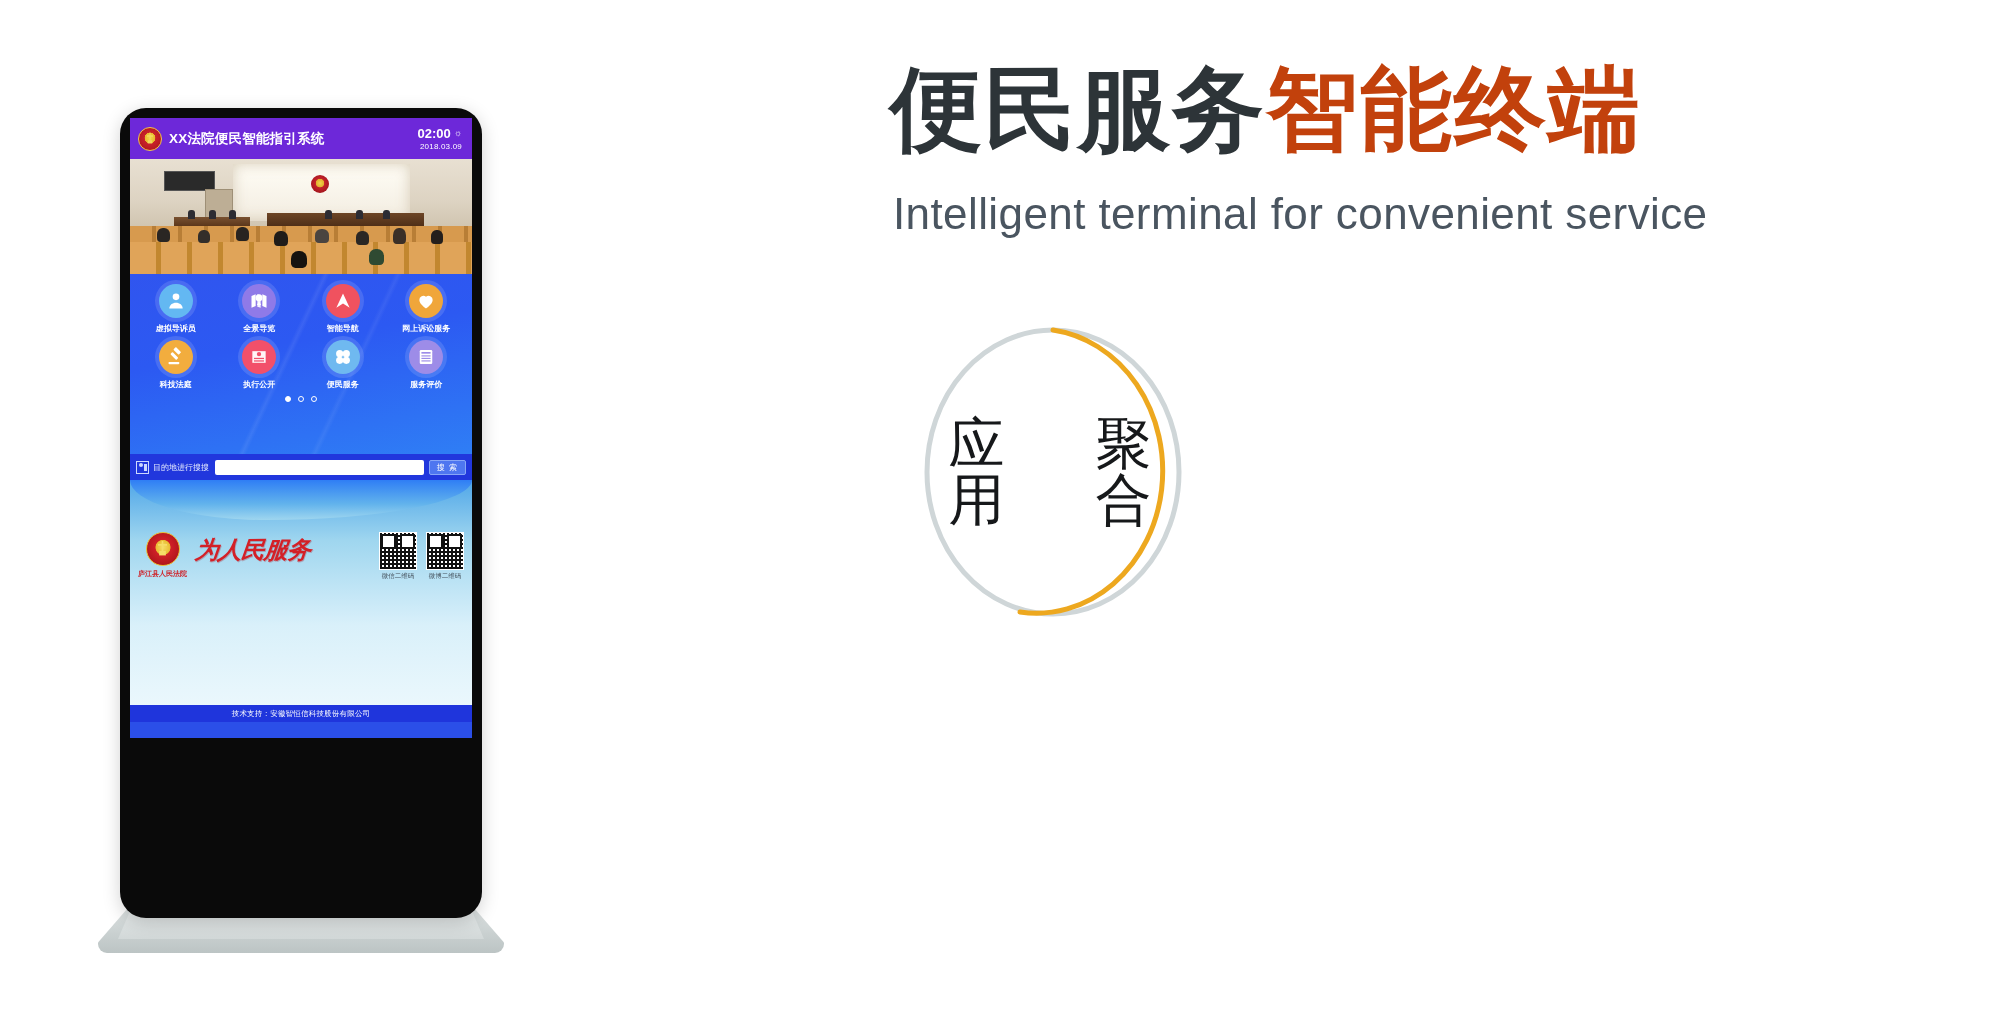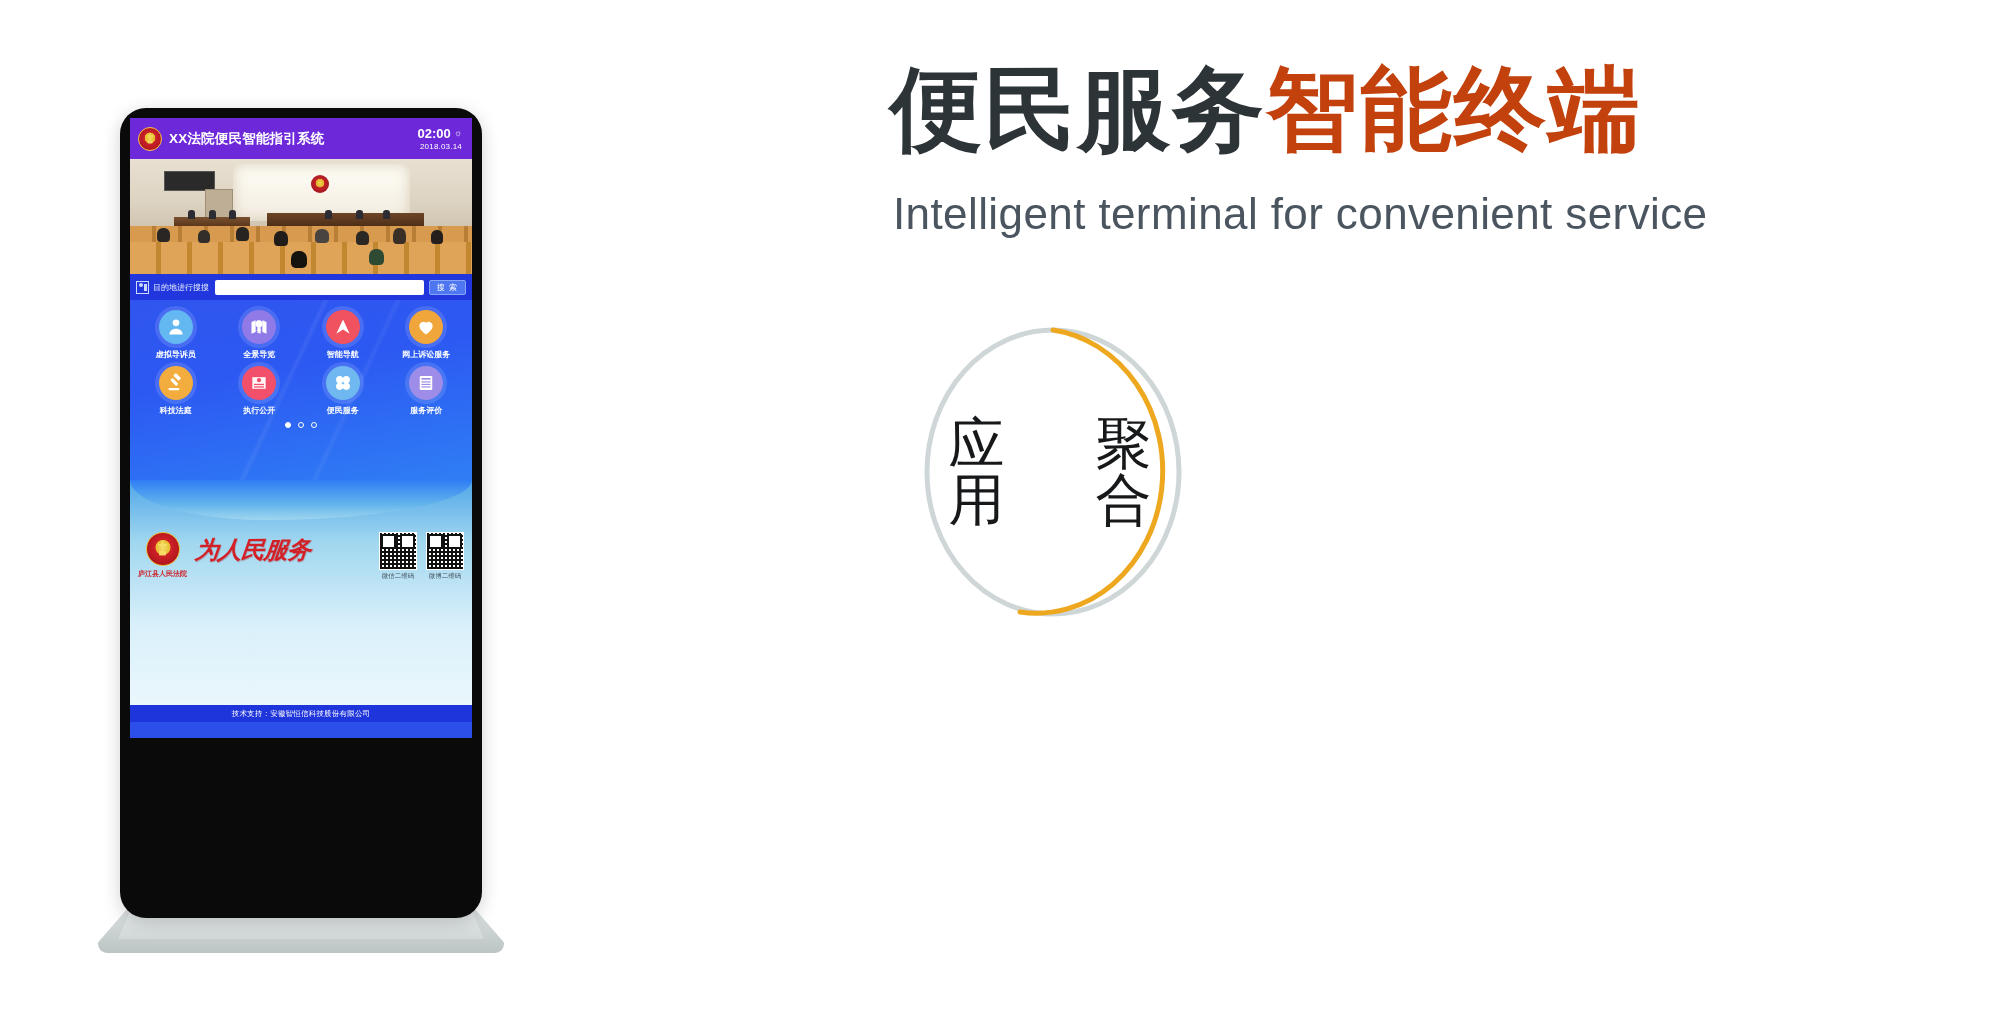--- a/index.html
+++ b/index.html
@@ -262,21 +262,21 @@
       <div id="screen">
 
         <div id="app-header">
           <div id="court-emblem"></div>
           <div id="app-title">XX法院便民智能指引系统</div>
           <div id="header-clock">
             <div id="clock-row">
               <span id="clock-time">02:00</span>
               <span id="sun-icon">☼</span>
             </div>
-            <div id="clock-date">2018.03.14</div>
+            <div id="clock-date">2018.03.09</div>
           </div>
         </div>
 
         <div id="court-photo">
           <div class="ph-wall"></div>
           <div class="ph-backwall"></div>
           <div class="ph-tv"></div>
           <div class="ph-emblem"></div>
           <div class="ph-door"></div>
           <div class="ph-bench"></div>
@@ -294,120 +294,120 @@
           <div class="ph-head" style="left:31%; top:59%; width:13px;height:14px;background:#272320;"></div>
           <div class="ph-head" style="left:42%; top:63%; width:14px;height:15px;background:#1f1c19;"></div>
           <div class="ph-head" style="left:54%; top:61%; width:14px;height:14px;background:#4a4440;"></div>
           <div class="ph-head" style="left:66%; top:63%; width:13px;height:14px;background:#2b2724;"></div>
           <div class="ph-head" style="left:77%; top:60%; width:13px;height:16px;background:#3a2f27;"></div>
           <div class="ph-head" style="left:88%; top:62%; width:12px;height:14px;background:#241f1c;"></div>
           <div class="ph-head" style="left:47%; top:80%; width:16px;height:17px;background:#16130f;"></div>
           <div class="ph-head" style="left:70%; top:78%; width:15px;height:16px;background:#2f4a32;"></div>
         </div>
 
+        <div id="apps">
+
+          <div class="app-row">
+            <div class="app-cell">
+              <div class="app-circle" style="background:#63b8f2">
+                <svg width="20" height="20" viewBox="0 0 24 24" fill="#fff">
+                    <circle cx="12" cy="7" r="4"></circle>
+                    <path d="M4 21c0-4.4 3.6-7 8-7s8 2.6 8 7z"></path>
+                  </svg>
+              </div>
+              <div class="app-label">虚拟导诉员</div>
+            </div>
+            <div class="app-cell">
+              <div class="app-circle" style="background:#8f7ae8">
+                <svg width="20" height="20" viewBox="0 0 24 24" fill="#fff">
+                    <path d="M3 6l5-2v14l-5 2zM16 4l5 2v14l-5-2z"></path>
+                    <path d="M10 4l4 1.2V20L10 18.8z" opacity=".9"></path>
+                    <circle cx="12" cy="8" r="4.2"></circle>
+                    <path d="M12 12.5l2.6 4.2h-5.2z"></path>
+                  </svg>
+              </div>
+              <div class="app-label">全景导览</div>
+            </div>
+            <div class="app-cell">
+              <div class="app-circle" style="background:#f0525f">
+                <svg width="20" height="20" viewBox="0 0 24 24" fill="#fff">
+                    <path d="M12 3l8 17-8-5-8 5z"></path>
+                  </svg>
+              </div>
+              <div class="app-label">智能导航</div>
+            </div>
+            <div class="app-cell">
+              <div class="app-circle" style="background:#f0a63a">
+                <svg width="20" height="20" viewBox="0 0 24 24" fill="#fff">
+                    <path d="M12 21s-8-5-8-10.2A4.8 4.8 0 0 1 12 7a4.8 4.8 0 0 1 8 3.8C20 16 12 21 12 21z"></path>
+                  </svg>
+              </div>
+              <div class="app-label">网上诉讼服务</div>
+            </div>
+          </div>
+
+          <div class="app-row">
+            <div class="app-cell">
+              <div class="app-circle" style="background:#f2ad3e">
+                <svg width="20" height="20" viewBox="0 0 24 24" fill="#fff">
+                    <rect x="9" y="2.5" width="9" height="4.4" rx="1" transform="rotate(45 13.5 4.7)"></rect>
+                    <rect x="5" y="9" width="10" height="3.6" rx="1" transform="rotate(45 10 10.8)"></rect>
+                    <rect x="3" y="18" width="13" height="2.6" rx="1"></rect>
+                  </svg>
+              </div>
+              <div class="app-label">科技法庭</div>
+            </div>
+            <div class="app-cell">
+              <div class="app-circle" style="background:#f2506a">
+                <svg width="20" height="20" viewBox="0 0 24 24" fill="#fff">
+                    <path d="M4 5h16v14H4z" opacity=".95"></path>
+                    <circle cx="12" cy="8.5" r="2.6" fill="#f2506a"></circle>
+                    <rect x="6" y="13" width="12" height="1.5" fill="#f2506a"></rect>
+                    <rect x="6" y="16" width="12" height="1.5" fill="#f2506a"></rect>
+                  </svg>
+              </div>
+              <div class="app-label">执行公开</div>
+            </div>
+            <div class="app-cell">
+              <div class="app-circle" style="background:#6fb9f0">
+                <svg width="20" height="20" viewBox="0 0 24 24" fill="#fff">
+                    <circle cx="8" cy="8" r="4.3"></circle>
+                    <circle cx="16" cy="8" r="4.3"></circle>
+                    <circle cx="8" cy="16" r="4.3"></circle>
+                    <circle cx="16" cy="16" r="4.3"></circle>
+                  </svg>
+              </div>
+              <div class="app-label">便民服务</div>
+            </div>
+            <div class="app-cell">
+              <div class="app-circle" style="background:#9d8ce8">
+                <svg width="20" height="20" viewBox="0 0 24 24" fill="#fff">
+                    <rect x="4.5" y="3.5" width="15" height="17" rx="1.5"></rect>
+                    <rect x="6.5" y="6" width="11" height="2" fill="#9d8ce8"></rect>
+                    <rect x="6.5" y="10" width="11" height="1.4" fill="#9d8ce8"></rect>
+                    <rect x="6.5" y="13" width="11" height="1.4" fill="#9d8ce8"></rect>
+                    <rect x="6.5" y="16" width="11" height="1.4" fill="#9d8ce8"></rect>
+                  </svg>
+              </div>
+              <div class="app-label">服务评价</div>
+            </div>
+          </div>
+
+          <div id="dots">
+            <div class="dot on"></div>
+            <div class="dot"></div>
+            <div class="dot"></div>
+          </div>
+        </div>
+
         <div id="search-bar">
           <div id="dest-icon"></div>
           <div id="dest-label">目的地进行搜搜</div>
           <input id="search-input" type="text" placeholder="" style="">
           <button id="search-btn">搜 索</button>
-        </div>
-
-        <div id="apps">
-
-          <div class="app-row">
-            <div class="app-cell">
-              <div class="app-circle" style="background:#63b8f2">
-                <svg width="20" height="20" viewBox="0 0 24 24" fill="#fff">
-                    <circle cx="12" cy="7" r="4"></circle>
-                    <path d="M4 21c0-4.4 3.6-7 8-7s8 2.6 8 7z"></path>
-                  </svg>
-              </div>
-              <div class="app-label">虚拟导诉员</div>
-            </div>
-            <div class="app-cell">
-              <div class="app-circle" style="background:#8f7ae8">
-                <svg width="20" height="20" viewBox="0 0 24 24" fill="#fff">
-                    <path d="M3 6l5-2v14l-5 2zM16 4l5 2v14l-5-2z"></path>
-                    <path d="M10 4l4 1.2V20L10 18.8z" opacity=".9"></path>
-                    <circle cx="12" cy="8" r="4.2"></circle>
-                    <path d="M12 12.5l2.6 4.2h-5.2z"></path>
-                  </svg>
-              </div>
-              <div class="app-label">全景导览</div>
-            </div>
-            <div class="app-cell">
-              <div class="app-circle" style="background:#f0525f">
-                <svg width="20" height="20" viewBox="0 0 24 24" fill="#fff">
-                    <path d="M12 3l8 17-8-5-8 5z"></path>
-                  </svg>
-              </div>
-              <div class="app-label">智能导航</div>
-            </div>
-            <div class="app-cell">
-              <div class="app-circle" style="background:#f0a63a">
-                <svg width="20" height="20" viewBox="0 0 24 24" fill="#fff">
-                    <path d="M12 21s-8-5-8-10.2A4.8 4.8 0 0 1 12 7a4.8 4.8 0 0 1 8 3.8C20 16 12 21 12 21z"></path>
-                  </svg>
-              </div>
-              <div class="app-label">网上诉讼服务</div>
-            </div>
-          </div>
-
-          <div class="app-row">
-            <div class="app-cell">
-              <div class="app-circle" style="background:#f2ad3e">
-                <svg width="20" height="20" viewBox="0 0 24 24" fill="#fff">
-                    <rect x="9" y="2.5" width="9" height="4.4" rx="1" transform="rotate(45 13.5 4.7)"></rect>
-                    <rect x="5" y="9" width="10" height="3.6" rx="1" transform="rotate(45 10 10.8)"></rect>
-                    <rect x="3" y="18" width="13" height="2.6" rx="1"></rect>
-                  </svg>
-              </div>
-              <div class="app-label">科技法庭</div>
-            </div>
-            <div class="app-cell">
-              <div class="app-circle" style="background:#f2506a">
-                <svg width="20" height="20" viewBox="0 0 24 24" fill="#fff">
-                    <path d="M4 5h16v14H4z" opacity=".95"></path>
-                    <circle cx="12" cy="8.5" r="2.6" fill="#f2506a"></circle>
-                    <rect x="6" y="13" width="12" height="1.5" fill="#f2506a"></rect>
-                    <rect x="6" y="16" width="12" height="1.5" fill="#f2506a"></rect>
-                  </svg>
-              </div>
-              <div class="app-label">执行公开</div>
-            </div>
-            <div class="app-cell">
-              <div class="app-circle" style="background:#6fb9f0">
-                <svg width="20" height="20" viewBox="0 0 24 24" fill="#fff">
-                    <circle cx="8" cy="8" r="4.3"></circle>
-                    <circle cx="16" cy="8" r="4.3"></circle>
-                    <circle cx="8" cy="16" r="4.3"></circle>
-                    <circle cx="16" cy="16" r="4.3"></circle>
-                  </svg>
-              </div>
-              <div class="app-label">便民服务</div>
-            </div>
-            <div class="app-cell">
-              <div class="app-circle" style="background:#9d8ce8">
-                <svg width="20" height="20" viewBox="0 0 24 24" fill="#fff">
-                    <rect x="4.5" y="3.5" width="15" height="17" rx="1.5"></rect>
-                    <rect x="6.5" y="6" width="11" height="2" fill="#9d8ce8"></rect>
-                    <rect x="6.5" y="10" width="11" height="1.4" fill="#9d8ce8"></rect>
-                    <rect x="6.5" y="13" width="11" height="1.4" fill="#9d8ce8"></rect>
-                    <rect x="6.5" y="16" width="11" height="1.4" fill="#9d8ce8"></rect>
-                  </svg>
-              </div>
-              <div class="app-label">服务评价</div>
-            </div>
-          </div>
-
-          <div id="dots">
-            <div class="dot on"></div>
-            <div class="dot"></div>
-            <div class="dot"></div>
-          </div>
         </div>
 
         <div id="foot-area">
           <div id="wave"></div>
 
           <div id="foot-inner">
             <div id="logo-block">
               <div id="logo-emblem"></div>
               <div id="logo-name">庐江县人民法院</div>
             </div>

